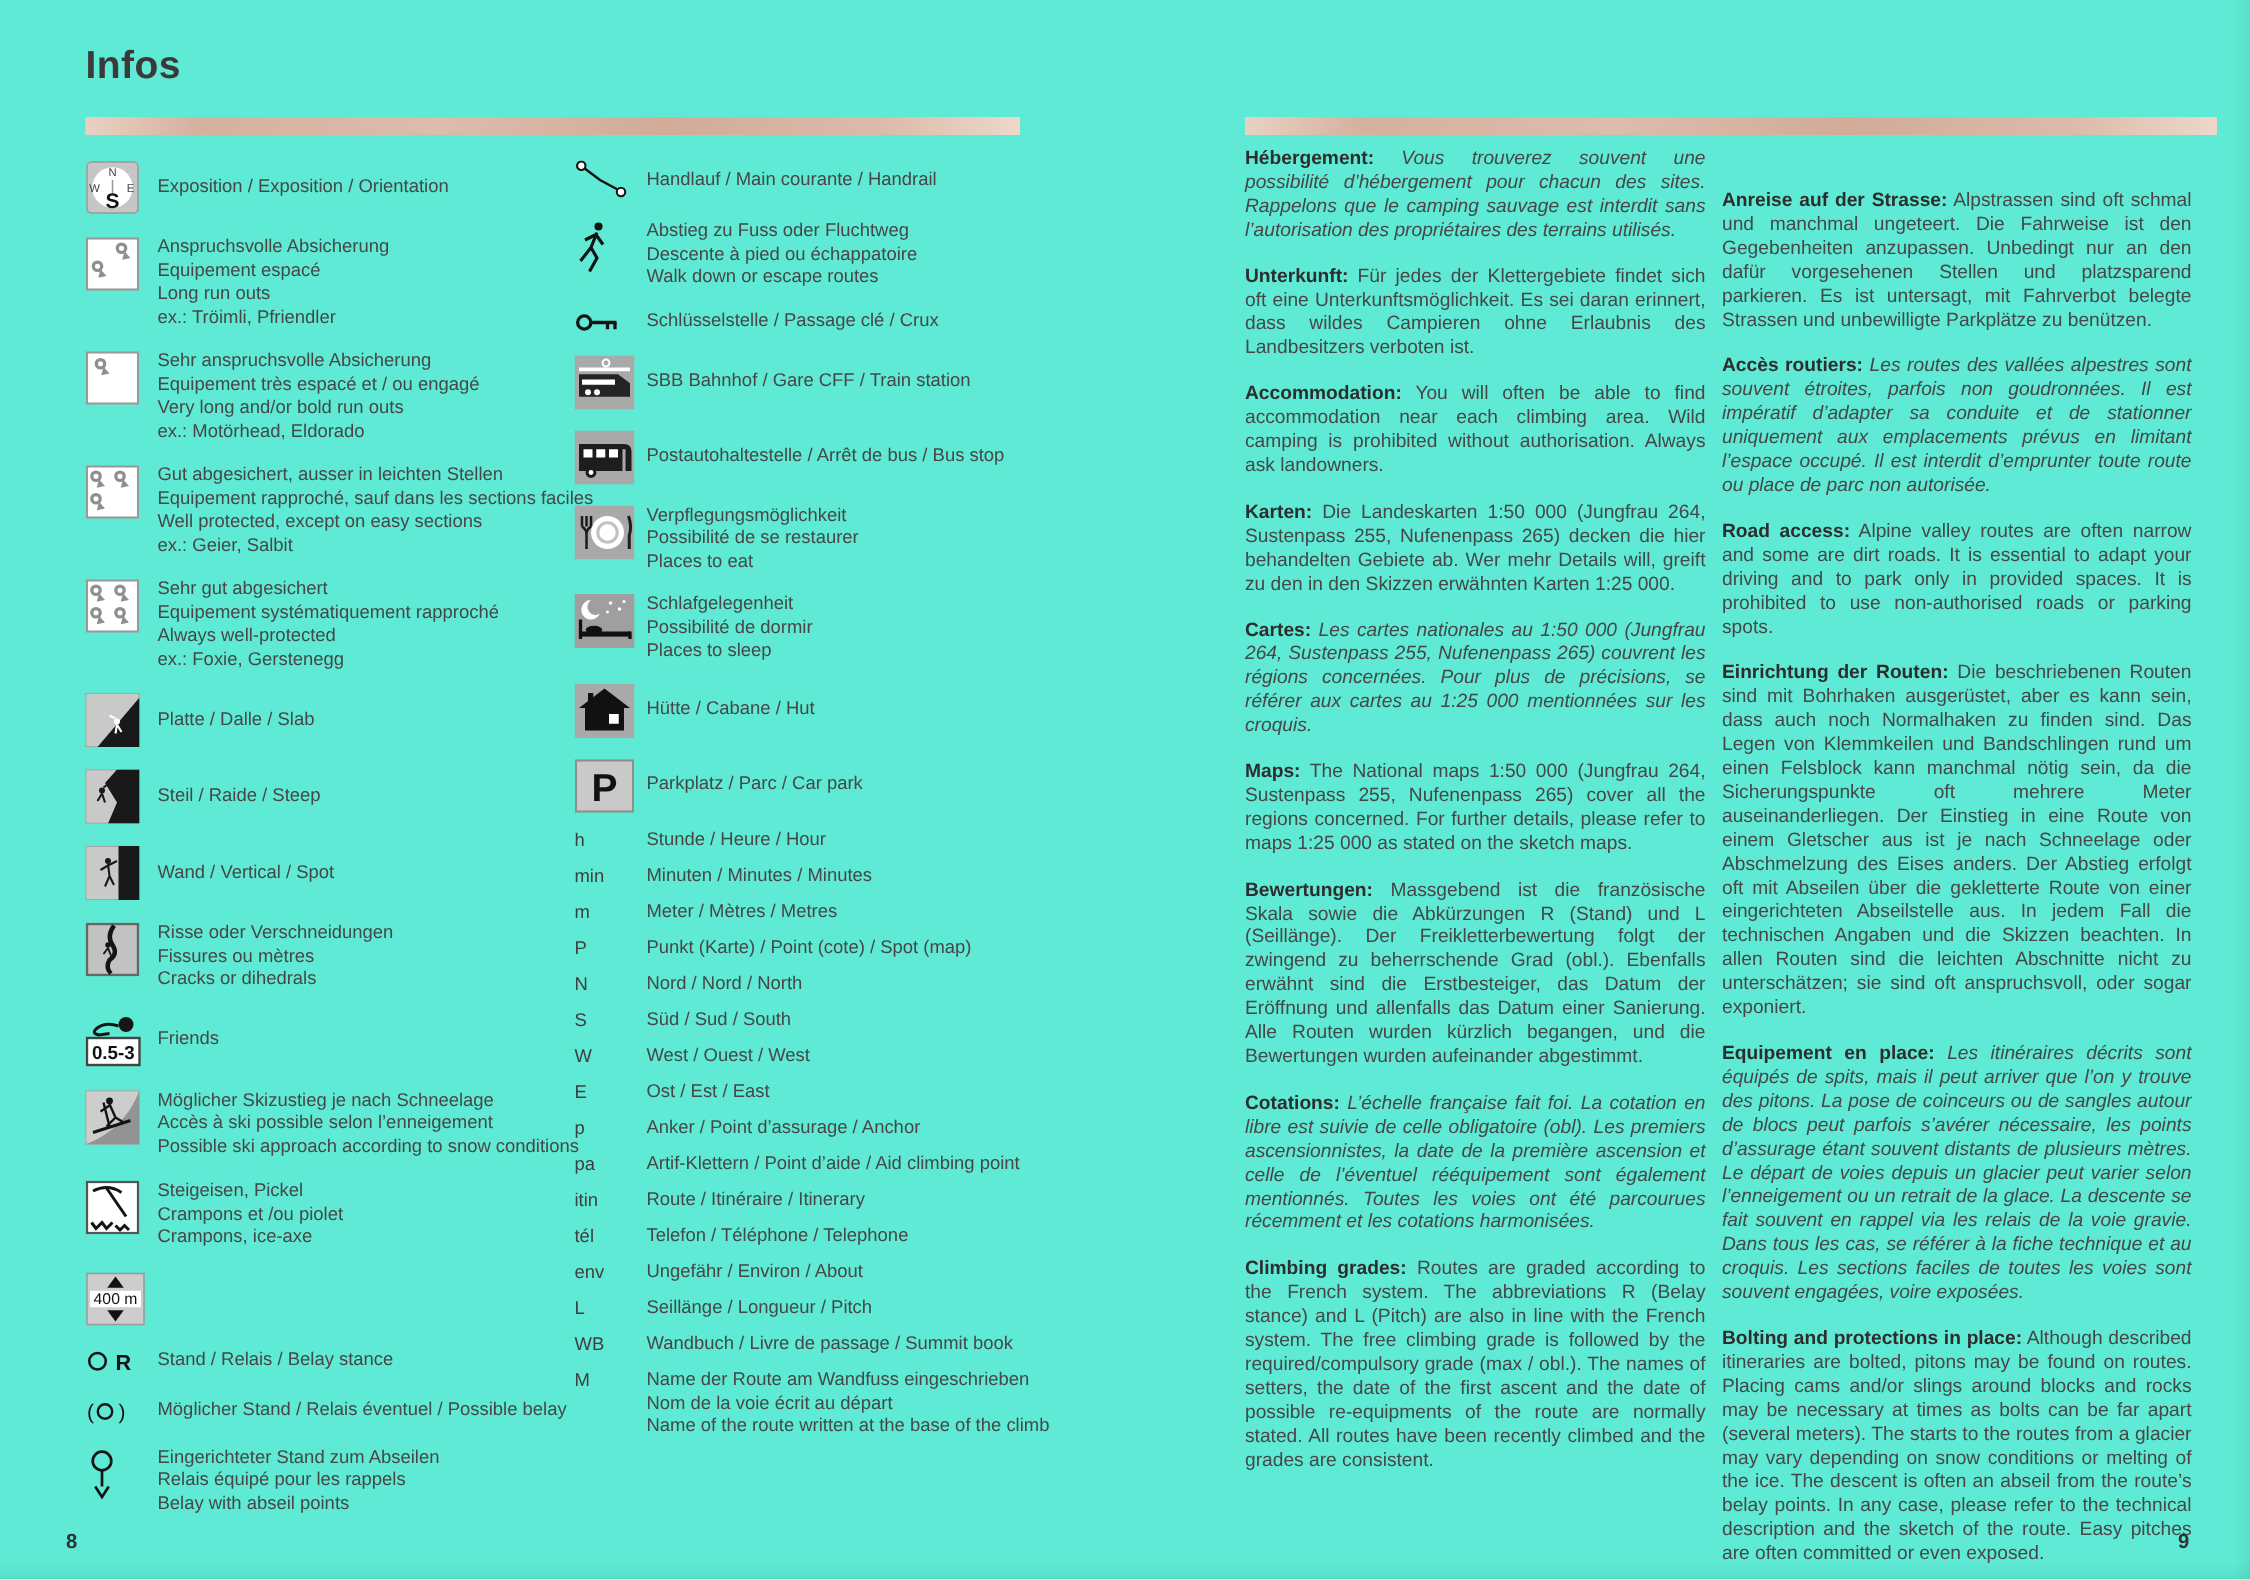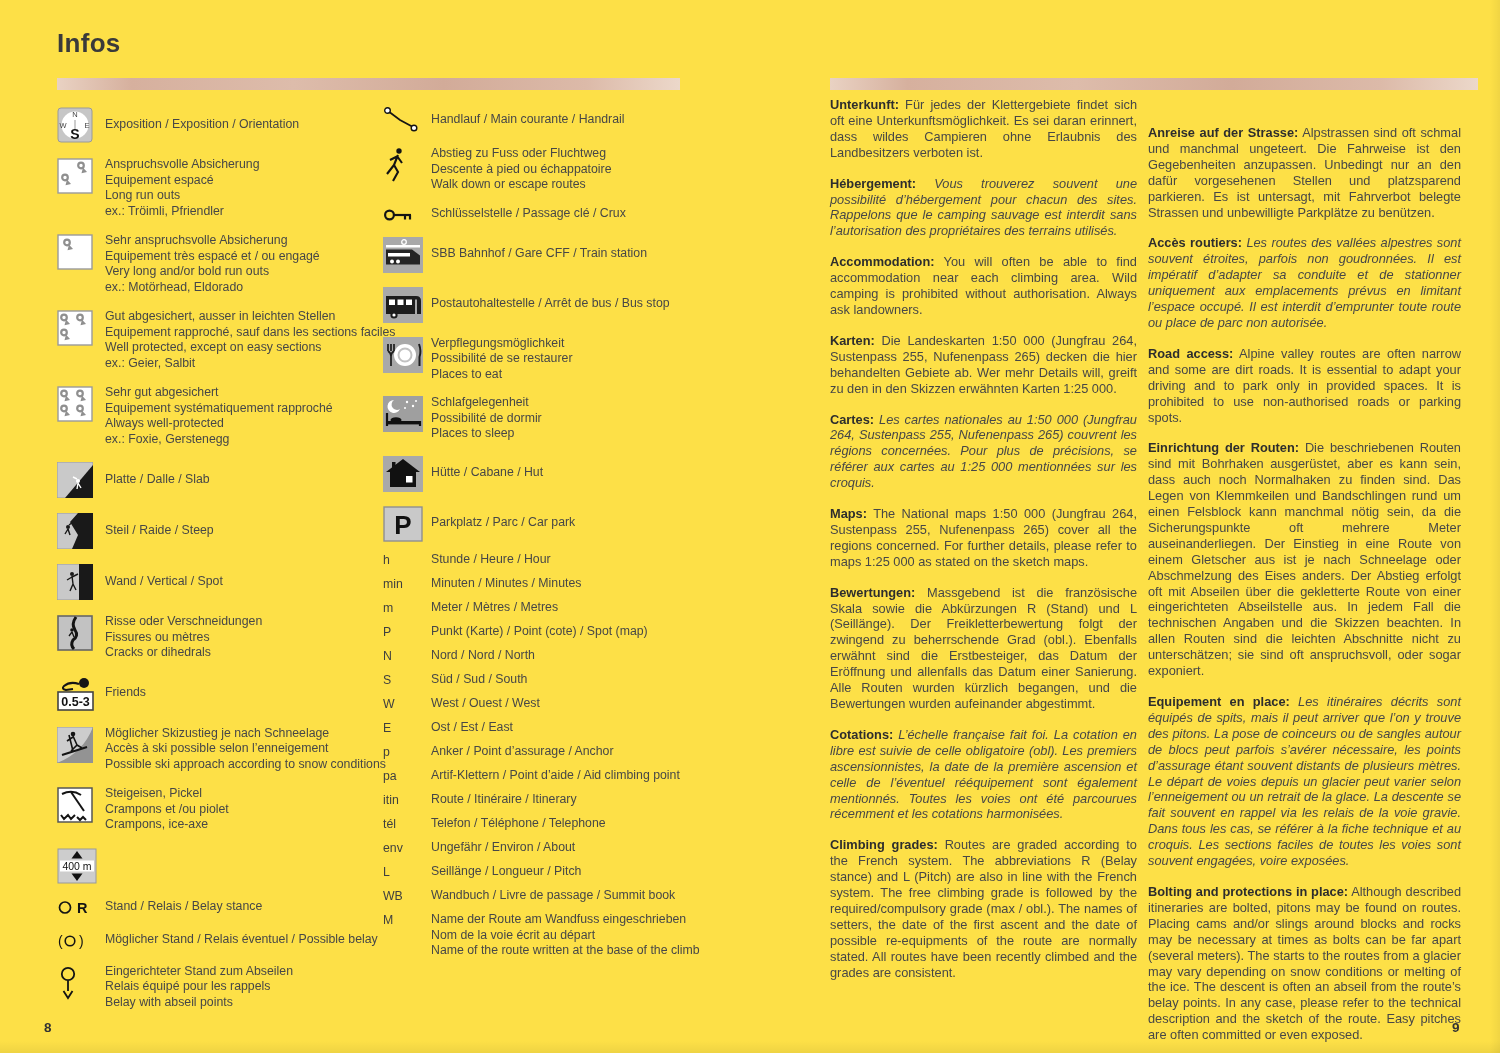--- a/index.html
+++ b/index.html
@@ -1,16 +1,16 @@
 <!DOCTYPE html>
 <html><head>
 <meta charset="utf-8">
 <style>
   html,body{margin:0;padding:0;background:#fff;}
-  #page{position:relative;width:1500px;height:1053px;background:#fde047;overflow:hidden;
+  #page{position:relative;width:1500px;height:1053px;background:#5eead4;overflow:hidden;
         font-family:"Liberation Sans","DejaVu Sans",sans-serif;color:#454545;}
   .band{position:absolute;height:12px;top:78px;
         background:linear-gradient(90deg,#e9d2c3 0%,#d6b09e 12%,#ddbcab 38%,#d2ab99 62%,#dcbaa9 85%,#ecd8ca 100%);}
   #band-left{left:57px;width:623px;}
   #band-right{left:830px;width:648px;}
   #title{position:absolute;left:57px;top:28px;font-size:26px;font-weight:bold;color:#3a3a3a;letter-spacing:.3px;}
   .pagenum{position:absolute;top:1020px;font-size:13.5px;font-weight:bold;color:#333;}
   #pagenum-left{left:44px;}
   #pagenum-right{left:1452px;}
 
@@ -566,22 +566,22 @@
         </span>
         <div class="ltx">
           <div class="lln"><span class="rm">Name der Route am Wandfuss eingeschrieben</span></div>
           <div class="lln"><span class="it">Nom de la voie écrit au départ</span></div>
           <div class="lln"><span class="rm">Name of the route written at the base of the climb</span></div>
         </div>
       </div>
     </div>
 
   <div id="right-col1" class="textcol">
+      <p class="para fr"><b class="plab">Hébergement:</b> <span>Vous trouverez souvent une possibilité d’hébergement pour chacun des sites. Rappelons que le camping sauvage est interdit sans l’autorisation des propriétaires des terrains utilisés.</span></p>
       <p class="para"><b class="plab">Unterkunft:</b> <span>Für jedes der Klettergebiete findet sich oft eine Unterkunftsmöglichkeit. Es sei daran erinnert, dass wildes Campieren ohne Erlaubnis des Landbesitzers verboten ist.</span></p>
-      <p class="para fr"><b class="plab">Hébergement:</b> <span>Vous trouverez souvent une possibilité d’hébergement pour chacun des sites. Rappelons que le camping sauvage est interdit sans l’autorisation des propriétaires des terrains utilisés.</span></p>
       <p class="para"><b class="plab">Accommodation:</b> <span>You will often be able to find accommodation near each climbing area. Wild camping is prohibited without authorisation. Always ask landowners.</span></p>
       <p class="para"><b class="plab">Karten:</b> <span>Die Landeskarten 1:50 000 (Jungfrau 264, Sustenpass 255, Nufenenpass 265) decken die hier behandelten Gebiete ab. Wer mehr Details will, greift zu den in den Skizzen erwähnten Karten 1:25 000.</span></p>
       <p class="para fr"><b class="plab">Cartes:</b> <span>Les cartes nationales au 1:50 000 (Jungfrau 264, Sustenpass 255, Nufenenpass 265) couvrent les régions concernées. Pour plus de précisions, se référer aux cartes au 1:25 000 mentionnées sur les croquis.</span></p>
       <p class="para"><b class="plab">Maps:</b> <span>The National maps 1:50 000 (Jungfrau 264, Sustenpass 255, Nufenenpass 265) cover all the regions concerned. For further details, please refer to maps 1:25 000 as stated on the sketch maps.</span></p>
       <p class="para"><b class="plab">Bewertungen:</b> <span>Massgebend ist die französische Skala sowie die Abkürzungen R (Stand) und L (Seillänge). Der Freikletterbewertung folgt der zwingend zu beherrschende Grad (obl.). Ebenfalls erwähnt sind die Erstbesteiger, das Datum der Eröffnung und allenfalls das Datum einer Sanierung. Alle Routen wurden kürzlich begangen, und die Bewertungen wurden aufeinander abgestimmt.</span></p>
       <p class="para fr"><b class="plab">Cotations:</b> <span>L’échelle française fait foi. La cotation en libre est suivie de celle obligatoire (obl). Les premiers ascensionnistes, la date de la première ascension et celle de l’éventuel rééquipement sont également mentionnés. Toutes les voies ont été parcourues récemment et les cotations harmonisées.</span></p>
       <p class="para"><b class="plab">Climbing grades:</b> <span>Routes are graded according to the French system. The abbreviations R (Belay stance) and L (Pitch) are also in line with the French system. The free climbing grade is followed by the required/compulsory grade (max / obl.). The names of setters, the date of the first ascent and the date of possible re-equipments of the route are normally stated.  All routes have been recently climbed and the grades are consistent.</span></p>
     </div>
   <div id="right-col2" class="textcol">
       <p class="para"><b class="plab">Anreise auf der Strasse:</b> <span>Alpstrassen sind oft schmal und manchmal ungeteert. Die Fahrweise ist den Gegebenheiten anzupassen. Unbedingt nur an den dafür vorgesehenen Stellen und platzsparend parkieren. Es ist untersagt, mit Fahrverbot belegte Strassen und unbewilligte Parkplätze zu benützen.</span></p>

